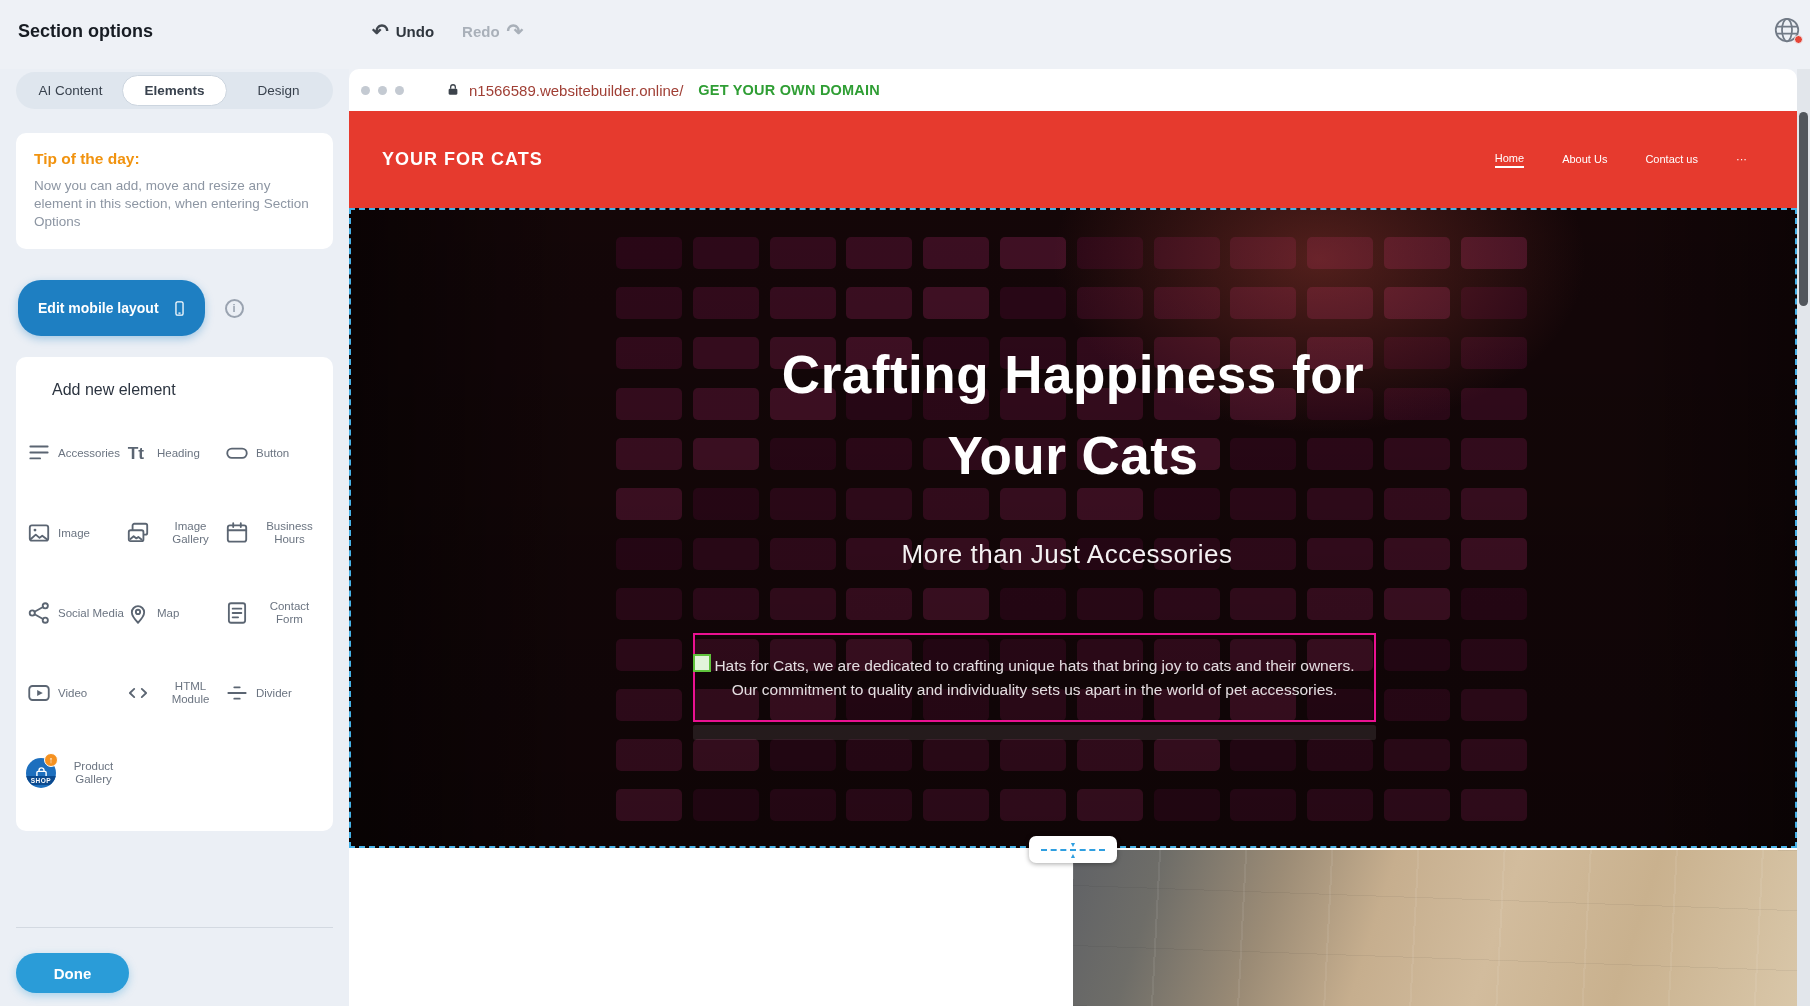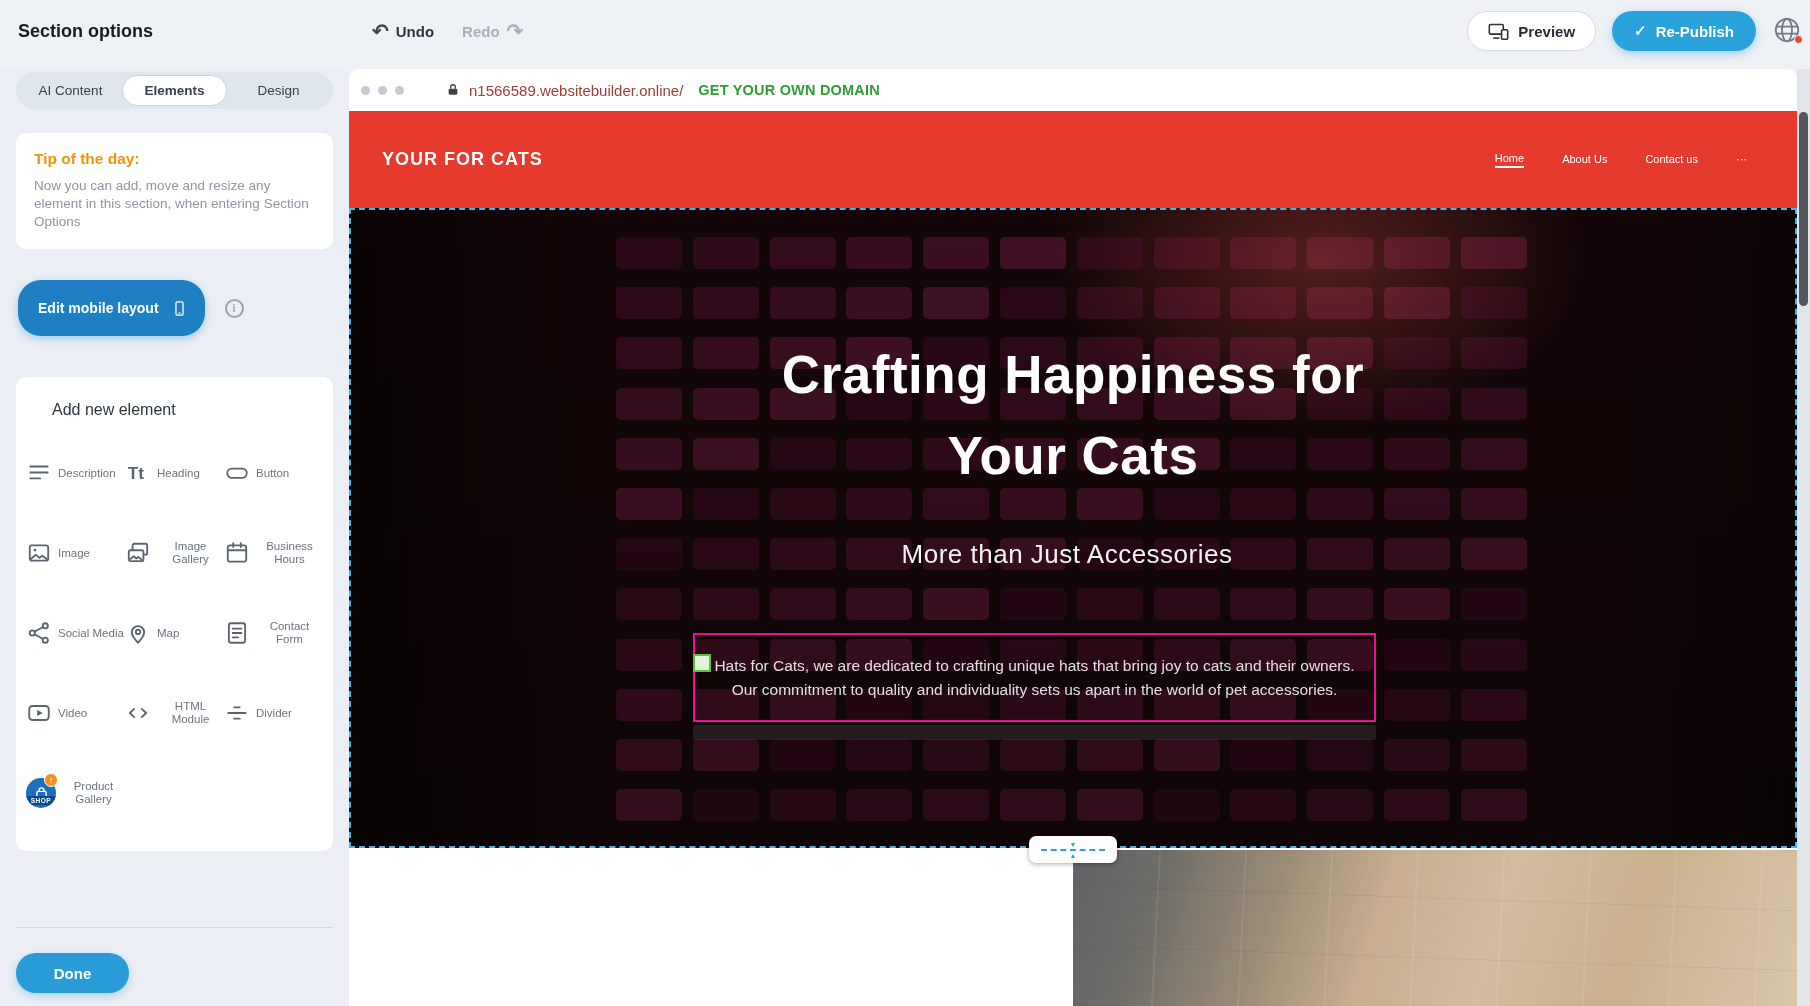--- a/index.html
+++ b/index.html
@@ -24,21 +24,21 @@
   #sidebar { position:absolute; left:0; top:69px; width:349px; bottom:0; background:#ebeff5; padding:3px 16px 0; }
   .tabs { display:flex; background:#dfe6ee; border-radius:19px; height:37px; padding:3px; }
   .tab { flex:1; display:flex; align-items:center; justify-content:center; font-size:13.5px; color:#39424e; border-radius:16px; cursor:pointer; }
   .tab.active { background:#fff; border:1px solid #ccd5df; font-weight:600; }
   .tip-card { background:#fff; border-radius:10px; margin-top:24px; padding:17px 18px 19px; }
   .tip-title { color:#f1930f; font-size:15.5px; font-weight:700; }
   .tip-body { margin-top:9px; font-size:13.5px; color:#8d96a3; line-height:1.32; }
   .edit-row { margin-top:31px; display:flex; align-items:center; gap:20px; padding-left:2px; }
   .btn-editmobile { display:flex; align-items:center; gap:12px; height:56px; padding:0 17px 0 20px; border-radius:23px; background:#1e7fc2; border:none; color:#fff; font-size:14px; font-weight:600; box-shadow:0 3px 8px rgba(30,127,194,.35); }
   .info-ic { width:19px; height:19px; border-radius:50%; border:2px solid #9aa3b0; color:#9aa3b0; font-size:11px; font-weight:700; display:flex; align-items:center; justify-content:center; cursor:pointer; }
-  .add-card { background:#fff; border-radius:10px; margin-top:41px; padding:24px 10px 26px; }
+  .add-card { background:#fff; border-radius:10px; margin-top:21px; padding:24px 10px 26px; }
   .add-title { font-size:16px; color:#2c3440; padding-left:26px; }
   .el-grid { display:grid; grid-template-columns:repeat(3,1fr); row-gap:16px; margin-top:22px; }
   .el-item { display:flex; flex-direction:row; align-items:center; gap:6px; cursor:pointer; min-height:64px; }
   .el-icon { height:30px; display:flex; align-items:center; justify-content:center; position:relative; }
   .el-icon.pg { width:36px; }
   .el-label { font-size:11.5px; color:#6b7481; text-align:center; line-height:1.2; max-width:78px; }
   .pg-circle { width:30px; height:30px; border-radius:50%; background:#1d6fbe; position:relative; display:flex; align-items:center; justify-content:center; overflow:hidden; }
   .pg-shop { position:absolute; bottom:3px; left:0; right:0; background:#0b4a8f; color:#fff; font-size:6.5px; font-weight:700; text-align:center; letter-spacing:.5px; padding:1px 0; }
   .pg-badge { position:absolute; top:-5px; right:-2px; width:14px; height:14px; border-radius:50%; background:#f59120; color:#fff; font-size:9px; font-weight:700; display:flex; align-items:center; justify-content:center; border:1.5px solid #fff; }
   .sep { position:absolute; left:16px; right:16px; bottom:78px; height:1px; background:#d3d9e1; }
@@ -101,36 +101,20 @@
     <div class="history">
       <div class="hbtn">
         <span class="ic">↶</span>
         <span>Undo</span>
       </div>
       <div class="hbtn disabled">
         <span>Redo</span>
         <span class="ic">↷</span>
       </div>
     </div>
-    <div class="top-right">
-      <button class="btn-preview">
-        <span style="display:flex;">
-          <svg width="21" height="17" viewBox="0 0 24 19" fill="none" stroke="#2b323b" stroke-width="1.8">
-            <rect x="1.5" y="1.5" width="16" height="11" rx="1.5"></rect>
-              <path d="M6 17h7"></path>
-            <rect x="15.5" y="7.5" width="7" height="11" rx="1.5" fill="#fff"></rect>
-          </svg>
-        </span>
-        <span>Preview</span>
-      </button>
-      <button class="btn-republish">
-        <span>✓</span>
-        <span>Re-Publish</span>
-      </button>
-    </div>
     <div class="globe">
       <svg width="30" height="30" viewBox="0 0 24 24" fill="none" stroke="#717a86" stroke-width="1.4">
         <circle cx="12" cy="12" r="9"></circle>
           <ellipse cx="12" cy="12" rx="4" ry="9"></ellipse>
           <path d="M3.5 9.2h17M3.5 14.8h17"></path>
       </svg>
       <span class="dot"></span>
     </div>
   </div>
 
@@ -158,21 +142,21 @@
     </div>
     <div class="add-card">
       <div class="add-title">Add new element</div>
       <div class="el-grid">
           <div class="el-item">
             <div class="el-icon">
               <svg viewBox="0 0 24 24" width="26" height="26" fill="none" stroke="#5b6572" stroke-width="1.7" stroke-linecap="round" stroke-linejoin="round">
                 <path d="M4 6h16M4 11.5h16M4 17h9"></path>
               </svg>
             </div>
-            <div class="el-label">Description</div>
+            <div class="el-label">Accessories</div>
           </div>
           <div class="el-item">
             <div class="el-icon">
               <svg viewBox="0 0 24 24" width="26" height="26">
                 <text x="2.5" y="17.5" font-size="16" font-weight="700" fill="#5b6572" font-family="Liberation Sans, sans-serif">Tt</text>
               </svg>
             </div>
             <div class="el-label">Heading</div>
           </div>
           <div class="el-item">

